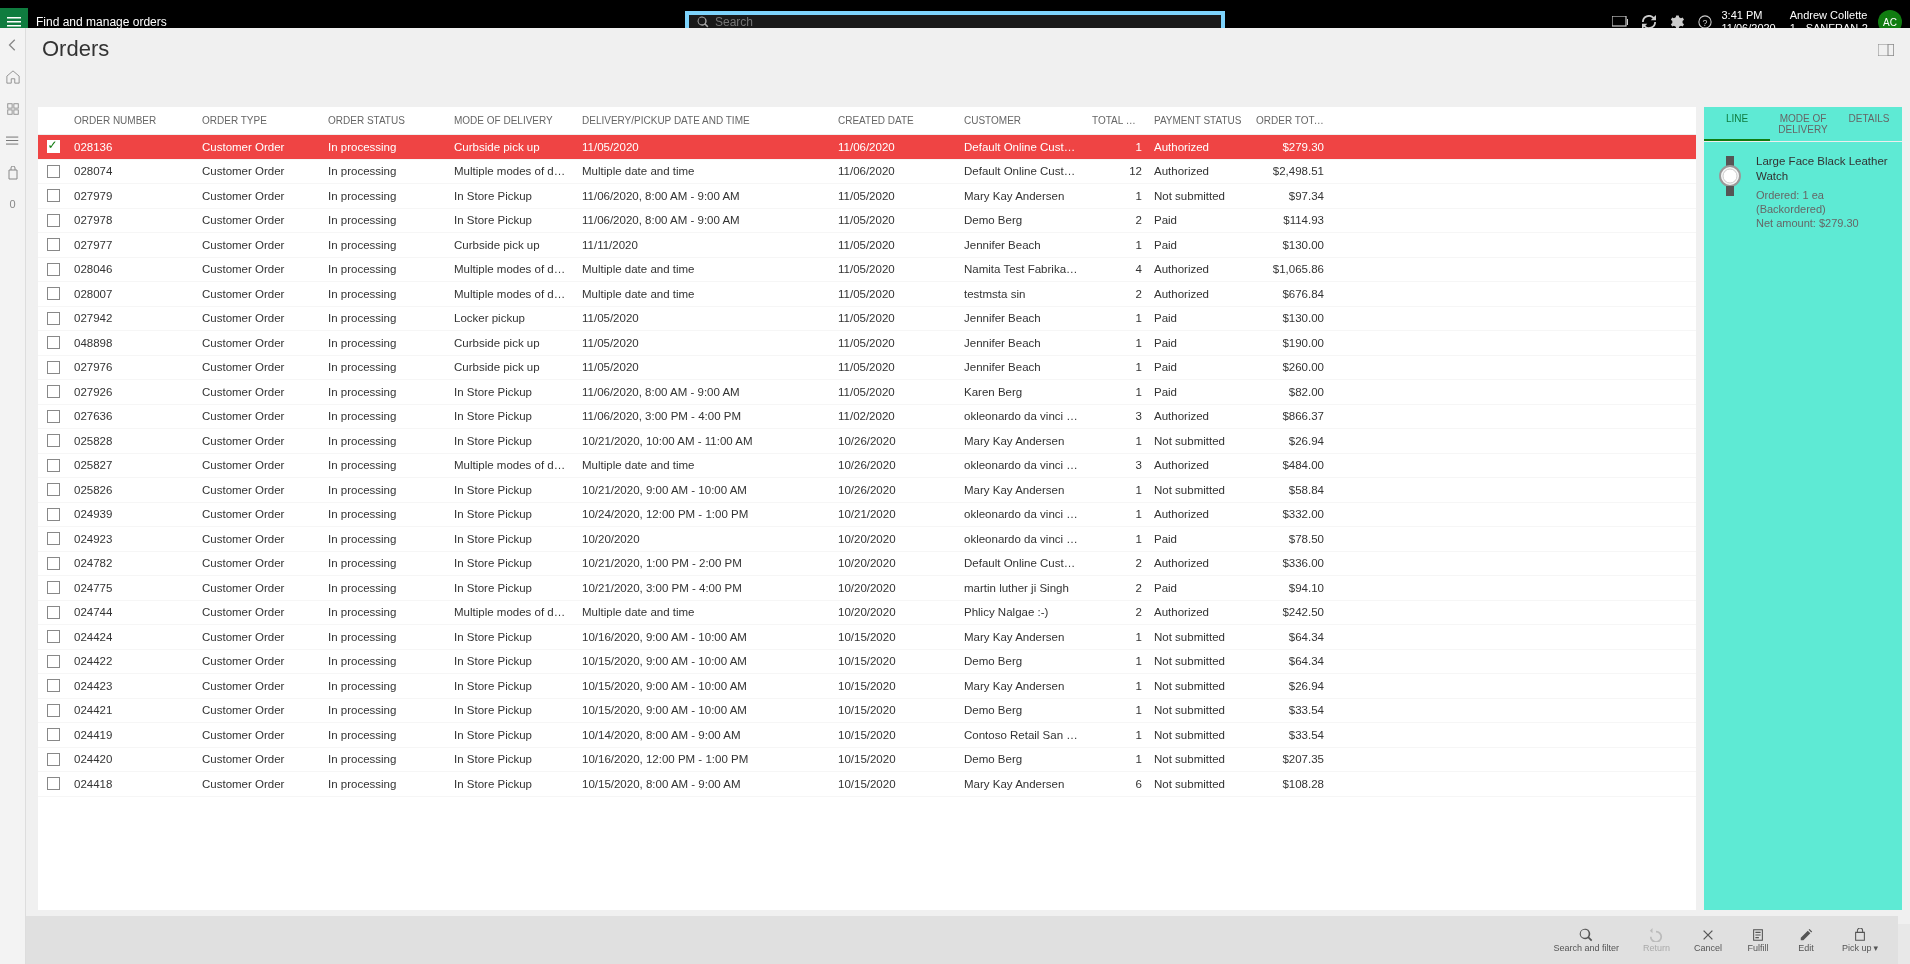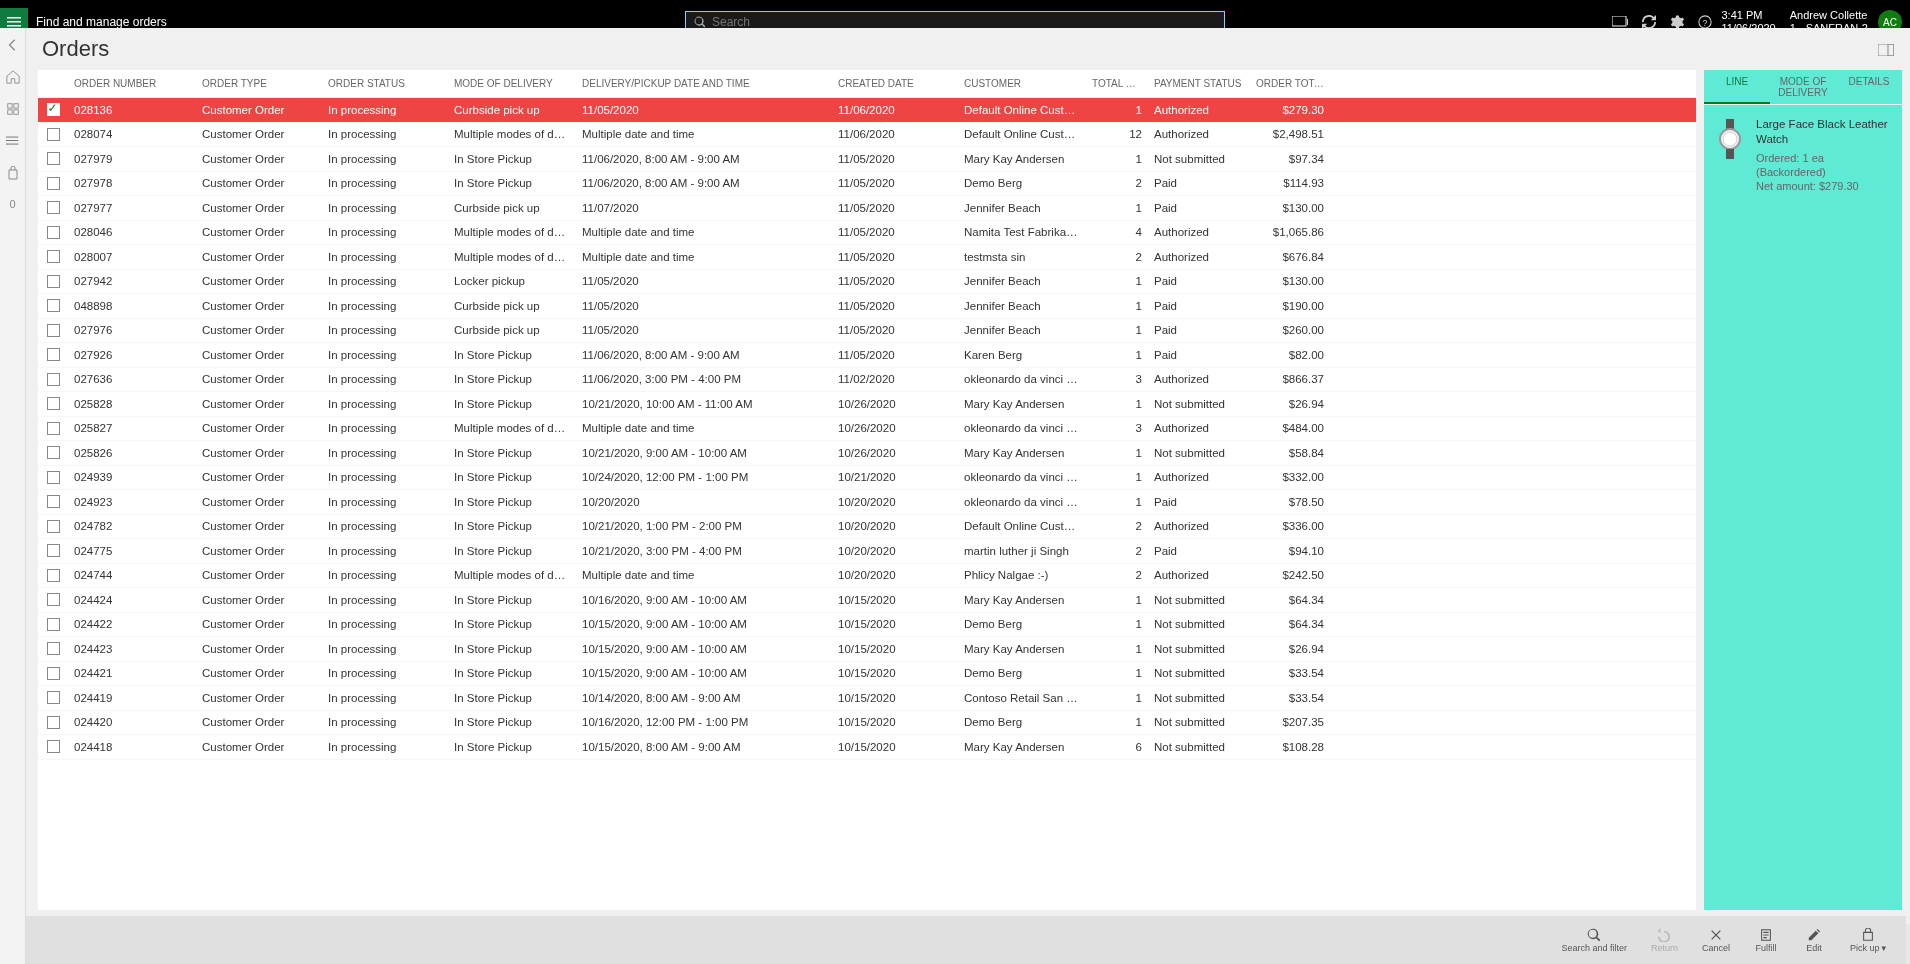--- a/index.html
+++ b/index.html
@@ -4,42 +4,42 @@
 <style>
 * { margin: 0; padding: 0; box-sizing: border-box; font-family: "Segoe UI", Arial, sans-serif; }
 body { background: #e8e8e8; overflow: hidden; }
 
 
 .top-header { background: #000; color: #fff; height: 44px; display: flex; align-items: center; padding: 0 8px; font-size: 12px; }
 .hamburger { background: #0f7c3f; width: 28px; height: 28px; display: flex; align-items: center; justify-content: center; margin-left: -8px; margin-right: 8px; cursor: pointer; }
 .hamburger svg { fill: #fff; }
 .header-title { flex: 0 0 auto; margin-right: 20px; }
 .header-spacer { flex: 1; }
-.search-box { background: #1a1a1a; border: 1px solid #7dd3fc; width: 540px; height: 22px; display: flex; align-items: center; padding: 0 8px; margin: 0 auto; position: absolute; left: 50%; transform: translateX(-50%); }
+.search-box { background: #1a1a1a; border: 4px solid #7dd3fc; width: 540px; height: 22px; display: flex; align-items: center; padding: 0 8px; margin: 0 auto; position: absolute; left: 50%; transform: translateX(-50%); }
 .search-box svg { fill: #aaa; margin-right: 6px; flex-shrink: 0; }
 .search-box input { background: transparent; border: none; color: #ccc; font-size: 12px; outline: none; width: 100%; }
 .header-icons { display: flex; align-items: center; gap: 14px; margin-left: auto; }
 .header-icon { cursor: pointer; display: flex; align-items: center; }
 .header-icon svg { fill: #ccc; }
 .header-time { text-align: left; font-size: 11px; line-height: 1.2; margin-left: 10px; }
 .header-user { text-align: left; font-size: 11px; line-height: 1.2; margin-left: 14px; }
 .avatar { background: #107c10; width: 24px; height: 24px; border-radius: 50%; display: flex; align-items: center; justify-content: center; font-size: 10px; margin-left: 10px; }
 
 
 .left-rail { position: absolute; left: 0; top: 28px; bottom: 0; width: 26px; background: #f3f3f3; border-right: 1px solid #ddd; display: flex; flex-direction: column; align-items: center; padding-top: 10px; gap: 18px; }
 .left-rail-item { cursor: pointer; color: #666; display: flex; align-items: center; justify-content: center; }
 .left-rail-item svg { fill: #666; }
 
 
 .main { position: absolute; left: 26px; right: 0; top: 28px; bottom: 40px; background: #f0f0f0; display: flex; flex-direction: column; }
 .page-title { font-size: 22px; font-weight: 300; color: #333; padding: 8px 16px; display: flex; align-items: center; }
 .page-title-spacer { flex: 1; }
 .expand-icon { cursor: pointer; }
 
-.content-row { flex: 1; display: flex; overflow: hidden; padding: 0 8px 14px 12px; gap: 8px; }
+.content-row { flex: 1; display: flex; overflow: hidden; padding: 0 8px 14px 12px; gap: 8px; margin-top: 37px; }
 
 
 .table-wrap { flex: 1; background: #fff; display: flex; flex-direction: column; overflow: hidden; }
 .table-header { display: flex; font-size: 10px; color: #666; text-transform: uppercase; padding: 4px 0; border-bottom: 1px solid #eee; }
 .col { padding: 4px 6px; overflow: hidden; white-space: nowrap; text-overflow: ellipsis; }
 .col-check { width: 30px; flex-shrink: 0; display: flex; align-items: center; justify-content: center; }
 .col-ordernum { width: 128px; }
 .col-type { width: 126px; }
 .col-status { width: 126px; }
 .col-mode { width: 128px; }
@@ -64,21 +64,21 @@
 .detail-tabs { display: flex; font-size: 10px; color: #666; border-bottom: 1px solid #eee; }
 .detail-tab { padding: 6px 8px; cursor: pointer; text-align: center; flex: 1; }
 .detail-tab.active { color: #0f7c3f; border-bottom: 2px solid #107c10; }
 .detail-body { padding: 12px 10px; display: flex; gap: 10px; }
 .watch-img { width: 32px; height: 44px; flex-shrink: 0; display: flex; align-items: center; justify-content: center; }
 .detail-text { font-size: 11.5px; color: #333; }
 .detail-name { margin-bottom: 4px; line-height: 1.3; }
 .detail-meta { font-size: 11px; color: #666; line-height: 1.3; }
 
 
-.bottom-bar { position: absolute; left: 26px; right: 4px; bottom: 0; height: 48px; background: #e0e0e0; display: flex; align-items: center; justify-content: flex-end; padding: 0 10px; gap: 4px; }
+.bottom-bar { position: absolute; left: 26px; right: 12px; bottom: 0; height: 48px; background: #e0e0e0; display: flex; align-items: center; justify-content: flex-end; padding: 0 10px; gap: 4px; }
 .bottom-btn { display: flex; flex-direction: column; align-items: center; justify-content: center; font-size: 9px; color: #555; cursor: pointer; padding: 2px 10px; min-width: 44px; }
 .bottom-btn.disabled { color: #aaa; }
 .bottom-btn svg { margin-bottom: 1px; }
 .dropdown-caret { font-size: 9px; margin-left: 2px; }
 </style>
 </head>
 <body>
 
 <div class="top-header">
   <div class="hamburger">
@@ -253,21 +253,21 @@
             <div class="col col-total">$114.93</div>
           </div>
           <div class="row">
             <div class="col col-check">
               <span class="checkbox"></span>
             </div>
             <div class="col col-ordernum">027977</div>
             <div class="col col-type">Customer Order</div>
             <div class="col col-status">In processing</div>
             <div class="col col-mode">Curbside pick up</div>
-            <div class="col col-datetime">11/07/2020</div>
+            <div class="col col-datetime">11/11/2020</div>
             <div class="col col-created">11/05/2020</div>
             <div class="col col-customer">Jennifer Beach</div>
             <div class="col col-qty">1</div>
             <div class="col col-payment">Paid</div>
             <div class="col col-total">$130.00</div>
           </div>
           <div class="row">
             <div class="col col-check">
               <span class="checkbox"></span>
             </div>

